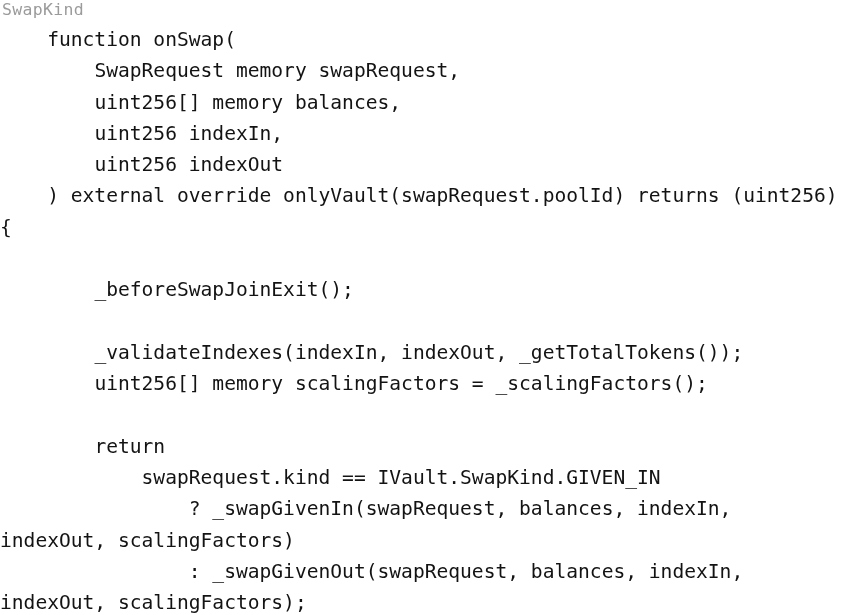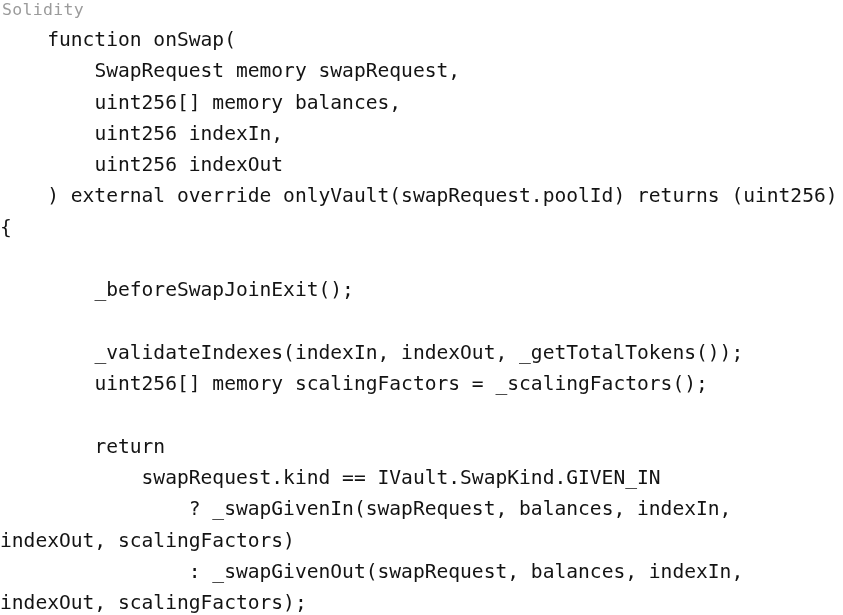--- a/index.html
+++ b/index.html
@@ -54,21 +54,21 @@
     overflow-wrap: break-word;
     -webkit-font-smoothing: antialiased;
     tab-size: 4;
   }
 </style>
 </head>
 <body>
 
 <div class="code-block">
 
-  <div class="lang-label">Solidity</div>
+  <div class="lang-label">SwapKind</div>
 
   <div class="code-area">
     <pre class="code-text">    function onSwap(
         SwapRequest memory swapRequest,
         uint256[] memory balances,
         uint256 indexIn,
         uint256 indexOut
     ) external override onlyVault(swapRequest.poolId) returns (uint256) {
 
         _beforeSwapJoinExit();

